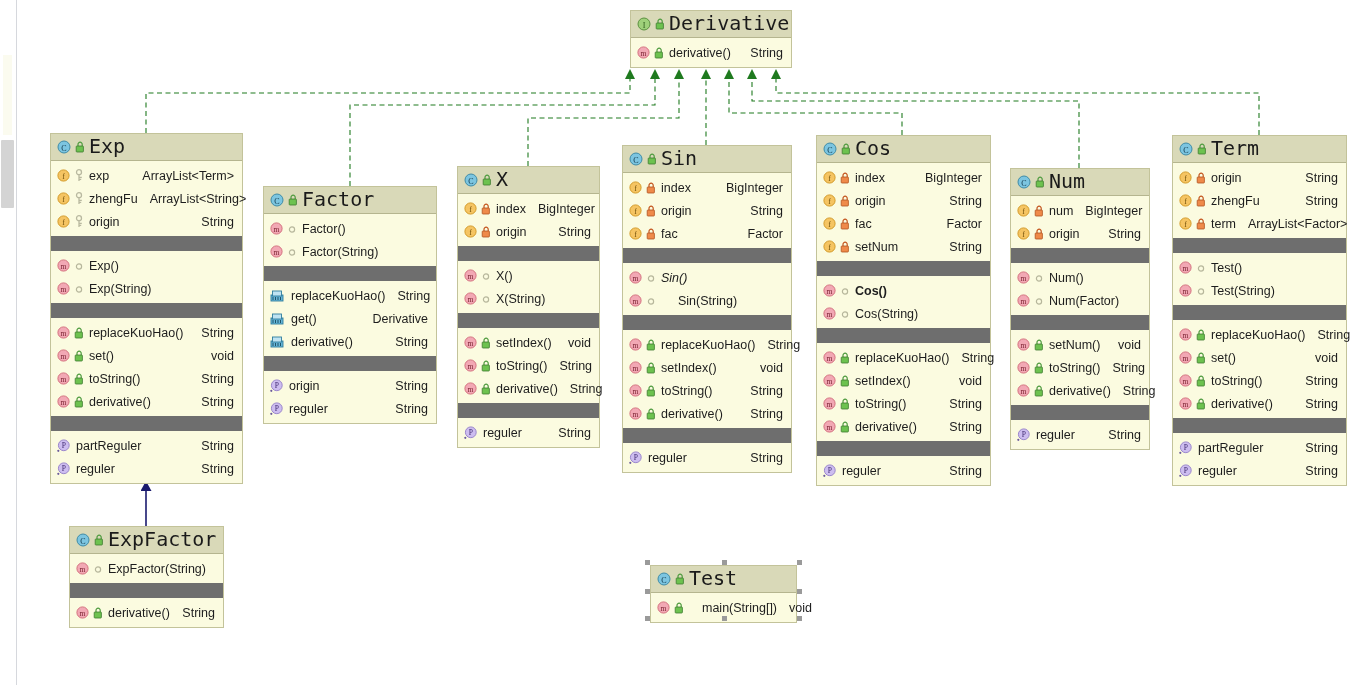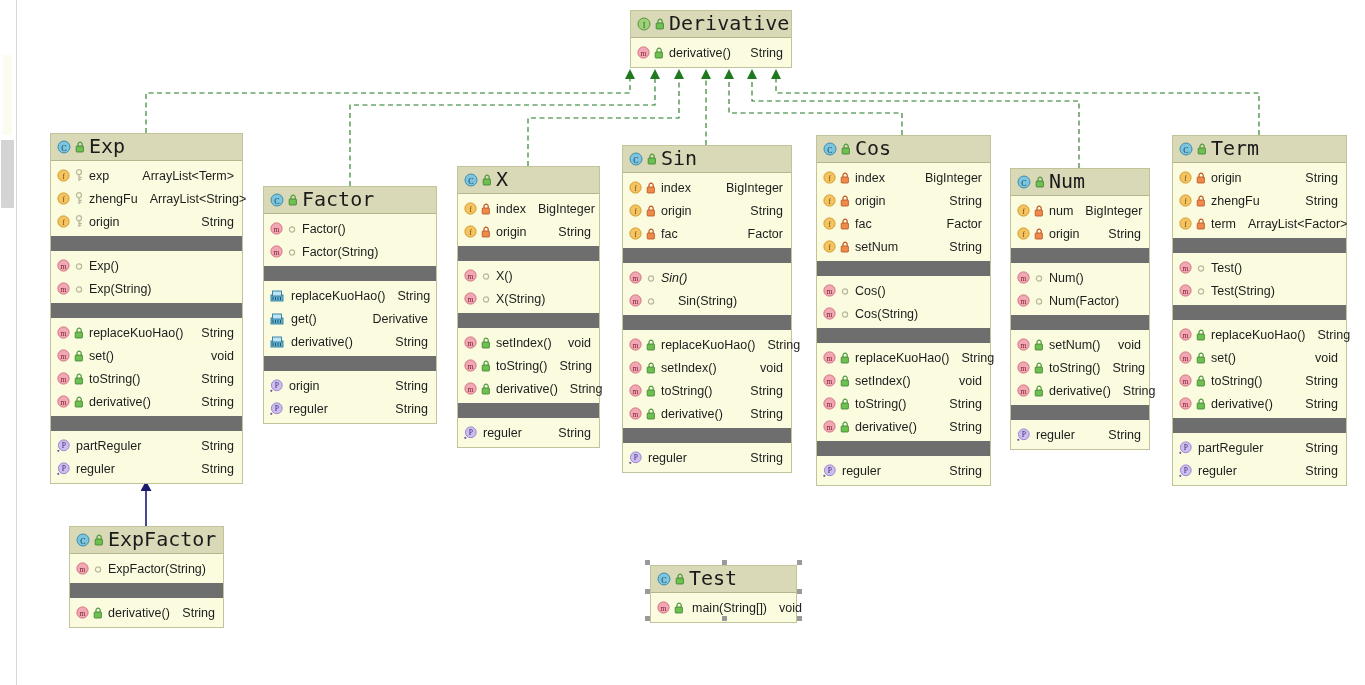--- a/index.html
+++ b/index.html
@@ -881,21 +881,21 @@
               <svg width="13" height="13" viewBox="0 0 13 13">
                 <circle cx="6.5" cy="6.5" r="5.6" fill="#f2a8b4" stroke="#d4707f" stroke-width="1"></circle>
                 <text x="6.5" y="9.6" font-size="7.5" font-family="Liberation Serif,serif" text-anchor="middle" fill="#7a2030">m</text>
               </svg>
             </span>
             <span class="ic" style="margin-left: 4px;">
               <svg width="10" height="10" viewBox="0 0 10 10">
                 <circle cx="5" cy="5.5" r="2.6" fill="none" stroke="#b7b79c" stroke-width="1.2"></circle>
               </svg>
             </span>
-            <span class="nm" style="margin-left: 5px;">Cos()</span>
+            <span class="nm" style="margin-left: 5px; font-weight: bold;">Cos()</span>
             <span class="ty"></span>
           </div>
           <div class="row">
             <span class="ic">
               <svg width="13" height="13" viewBox="0 0 13 13">
                 <circle cx="6.5" cy="6.5" r="5.6" fill="#f2a8b4" stroke="#d4707f" stroke-width="1"></circle>
                 <text x="6.5" y="9.6" font-size="7.5" font-family="Liberation Serif,serif" text-anchor="middle" fill="#7a2030">m</text>
               </svg>
             </span>
             <span class="ic" style="margin-left: 4px;">
@@ -1406,21 +1406,21 @@
                 <circle cx="6.5" cy="6.5" r="5.6" fill="#f2a8b4" stroke="#d4707f" stroke-width="1"></circle>
                 <text x="6.5" y="9.6" font-size="7.5" font-family="Liberation Serif,serif" text-anchor="middle" fill="#7a2030">m</text>
               </svg>
             </span>
             <span class="ic" style="margin-left: 4px;">
               <svg width="10" height="12" viewBox="0 0 10 12">
                 <path d="M3 5 V3.3 A2.1 2.1 0 0 1 7.2 3.3 V5" fill="none" stroke="#4f9b3f" stroke-width="1.2"></path>
                 <rect x="1.2" y="5" width="7.2" height="6" rx="0.7" fill="#6dc24f" stroke="#3c7a2e" stroke-width="0.8"></rect>
               </svg>
             </span>
-            <span class="nm" style="margin-left: 8px;">main(String[])</span>
+            <span class="nm" style="margin-left: 18px;">main(String[])</span>
             <span class="ty">void</span>
           </div>
         </div>
       </div>
     </div>
 
 <div class="handle" style="left: 645px; top: 560px;"></div>
     <div class="handle" style="left: 721.5px; top: 560px;"></div>
     <div class="handle" style="left: 797px; top: 560px;"></div>
     <div class="handle" style="left: 645px; top: 588.5px;"></div>

